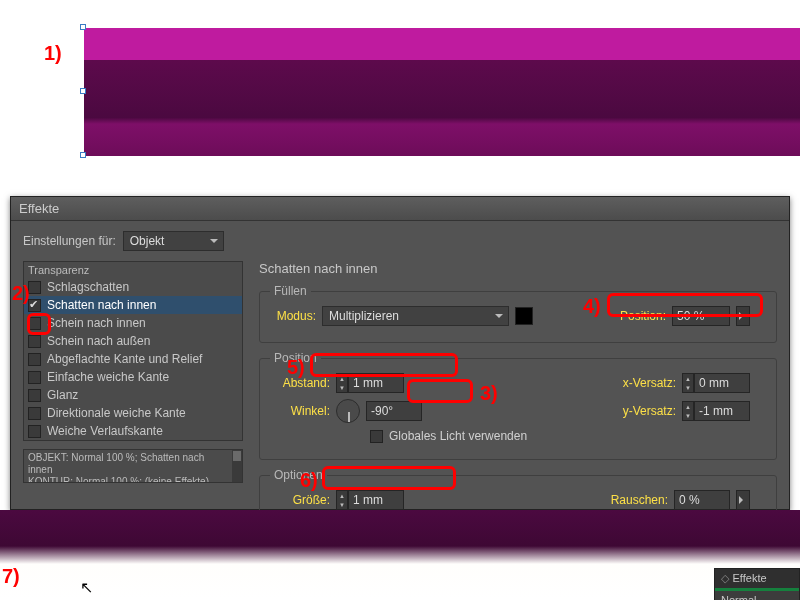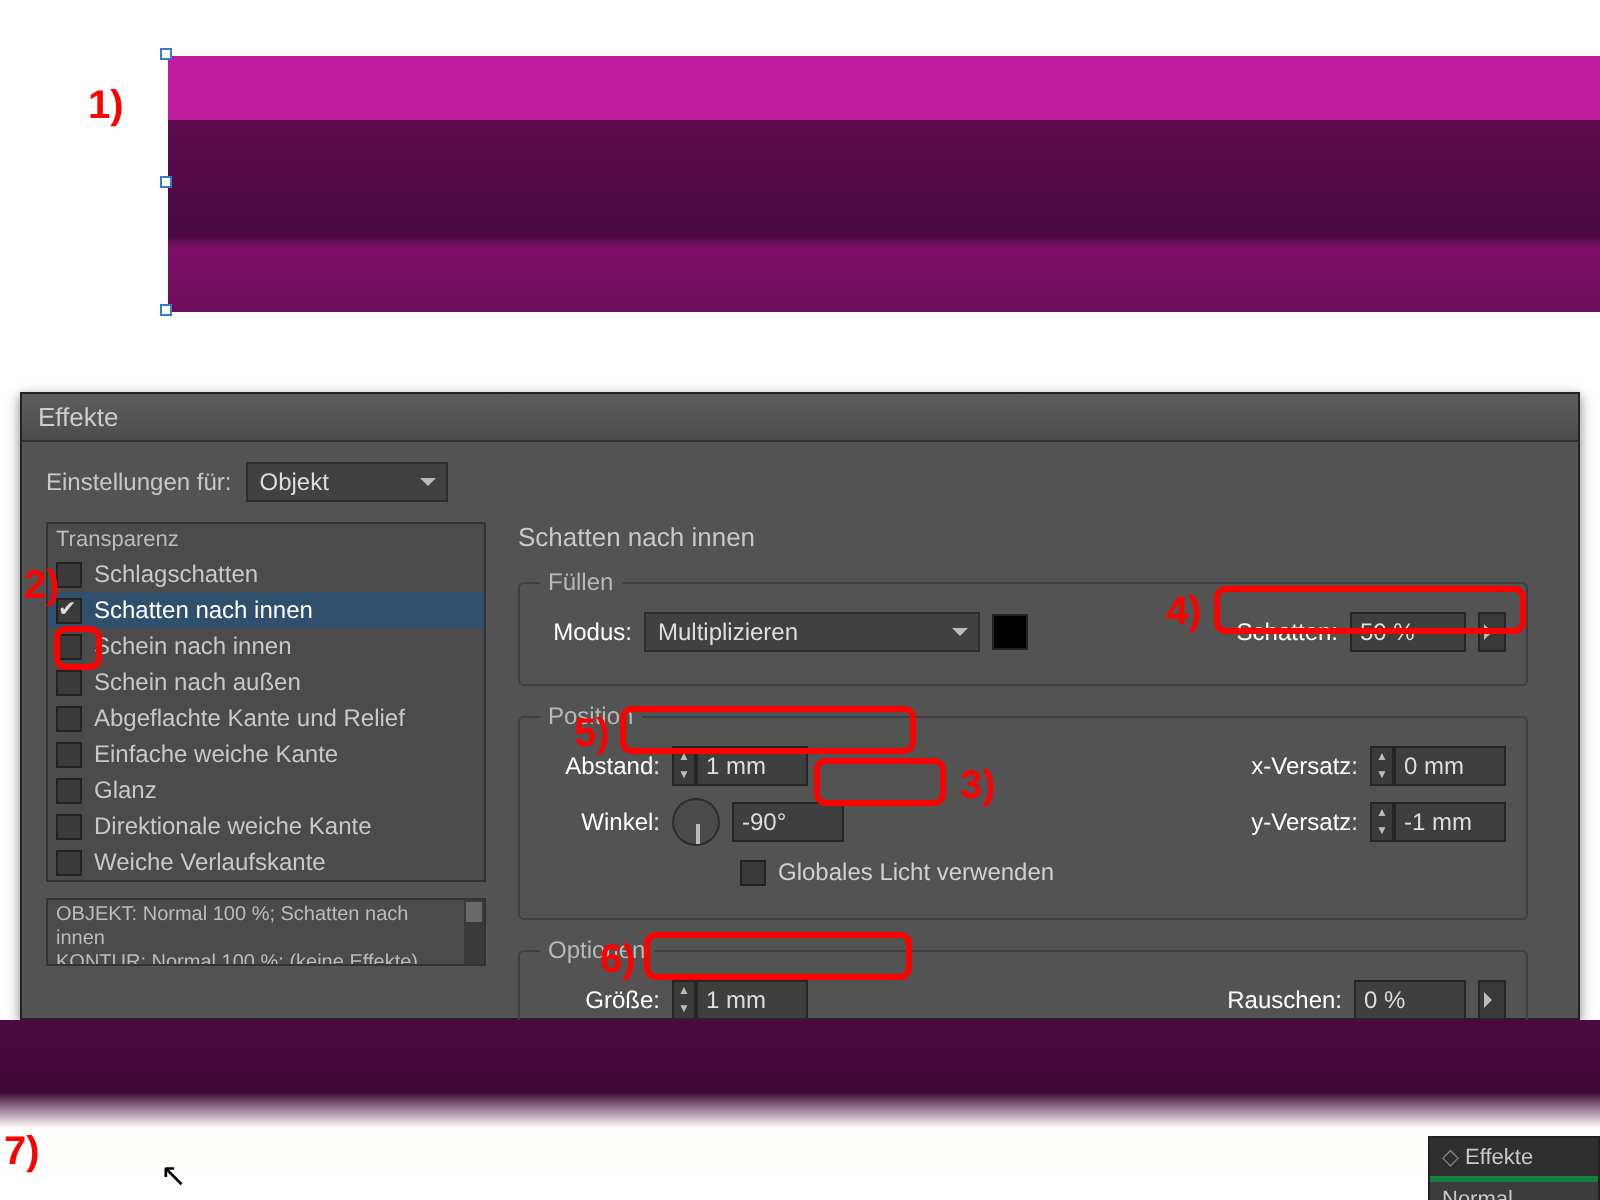--- a/index.html
+++ b/index.html
@@ -32,24 +32,24 @@
   .effect-item { display:flex; align-items:center; gap:6px; padding:2px 4px; color:#c8c8c8; }
   .effect-item.sel { background:#2f4f6d; color:#fff; }
   .chk { width:13px; height:13px; background:#3a3a3a; border:1px solid #222; display:inline-block; position:relative; }
   .chk.on:after { content:"✔"; position:absolute; top:-2px; left:0; font-size:11px; color:#ddd; }
 
   .summary { margin-top:8px; background:#4b4b4b; border:1px solid #333; height:34px; font-size:10px; color:#bcbcbc; padding:2px 12px 2px 4px; line-height:12px; position:relative; overflow:hidden; }
   .summary .sb { position:absolute; right:0; top:0; bottom:0; width:10px; background:#3a3a3a; }
   .summary .sb div { width:8px; height:10px; background:#6a6a6a; margin:1px; }
 
   .panel-title { color:#c8c8c8; font-size:13px; margin-bottom:8px; }
-  fieldset { border:1px solid #3f3f3f; border-radius:3px; margin:0 13px 8px 0; padding:8px 10px 10px 10px; }
+  fieldset { border:1px solid #3f3f3f; border-radius:3px; margin:0 0 8px 0; padding:8px 26px 10px 10px; }
   legend { color:#b8b8b8; font-size:12px; padding:0 4px; }
   .row { display:flex; align-items:center; gap:6px; margin-bottom:6px; }
-  .lbl { color:#ffffff; font-size:12px; text-align:right; }
+  .lbl { color:#fde047; font-size:12px; text-align:right; }
   .num-input { display:inline-flex; align-items:center; }
   .spin { width:12px; height:20px; background:#3a3a3a; border:1px solid #252525; display:flex; flex-direction:column; }
   .spin span { flex:1; display:flex; align-items:center; justify-content:center; font-size:6px; color:#bbb;}
   .txt { background:#3f3f3f; color:#ddd; border:1px solid #252525; height:20px; padding:0 4px; font-size:12px; width:56px; }
   .txt.wide { width:58px; }
   .swatch { width:18px; height:18px; background:#000; border:1px solid #222; }
   .flyout { width:14px; height:20px; background:#3a3a3a; border:1px solid #252525; display:flex; align-items:center; justify-content:center; }
   .flyout:after { content:""; border:4px solid transparent; border-left-color:#bbb; }
 
   .angle { width:24px; height:24px; border-radius:50%; background:#4a4a4a; border:1px solid #2d2d2d; position:relative; }
@@ -132,24 +132,24 @@
         </div>
       </div>
 
       <div class="right-col">
         <div class="panel-title">Schatten nach innen</div>
 
         <fieldset>
           <legend>Füllen</legend>
           <div class="row">
             <span class="lbl" style="width:46px">Modus:</span>
-            <div class="dropdown" style="width:168px">Multiplizieren</div>
+            <div class="dropdown" style="width:187px">Multiplizieren</div>
             <div class="swatch"></div>
             <span style="flex:1"></span>
-            <span class="lbl">Schatten:</span>
+            <span class="lbl">Position:</span>
             <div class="num-input">
                 <input class="txt wide" value="50 %" style="">
               </div>
             <div class="flyout"></div>
           </div>
         </fieldset>
 
         <fieldset>
           <legend>Position</legend>
           <div class="row">

